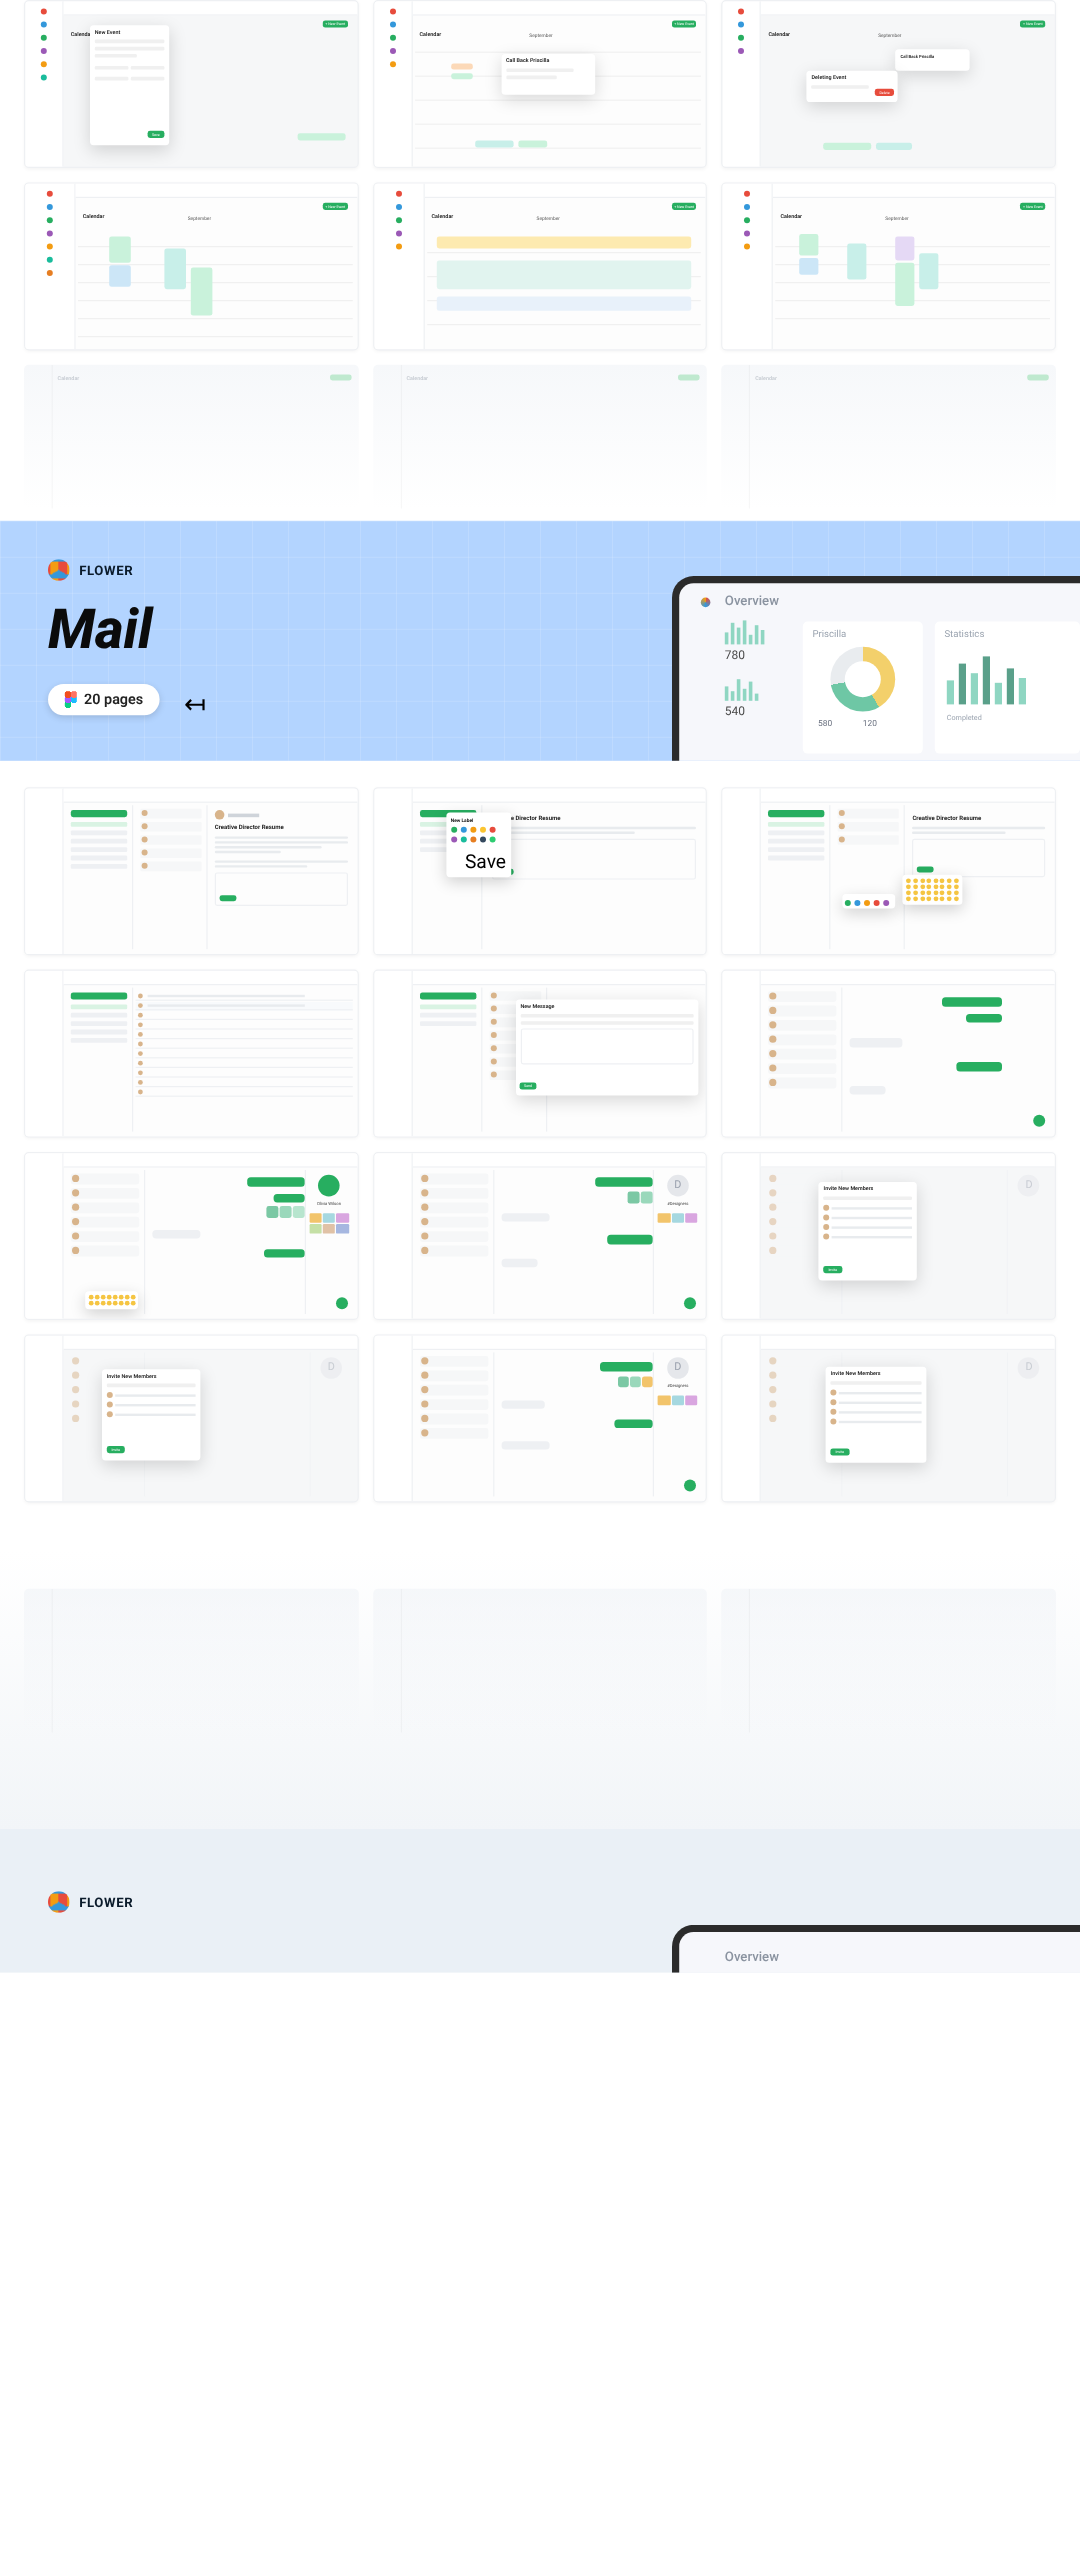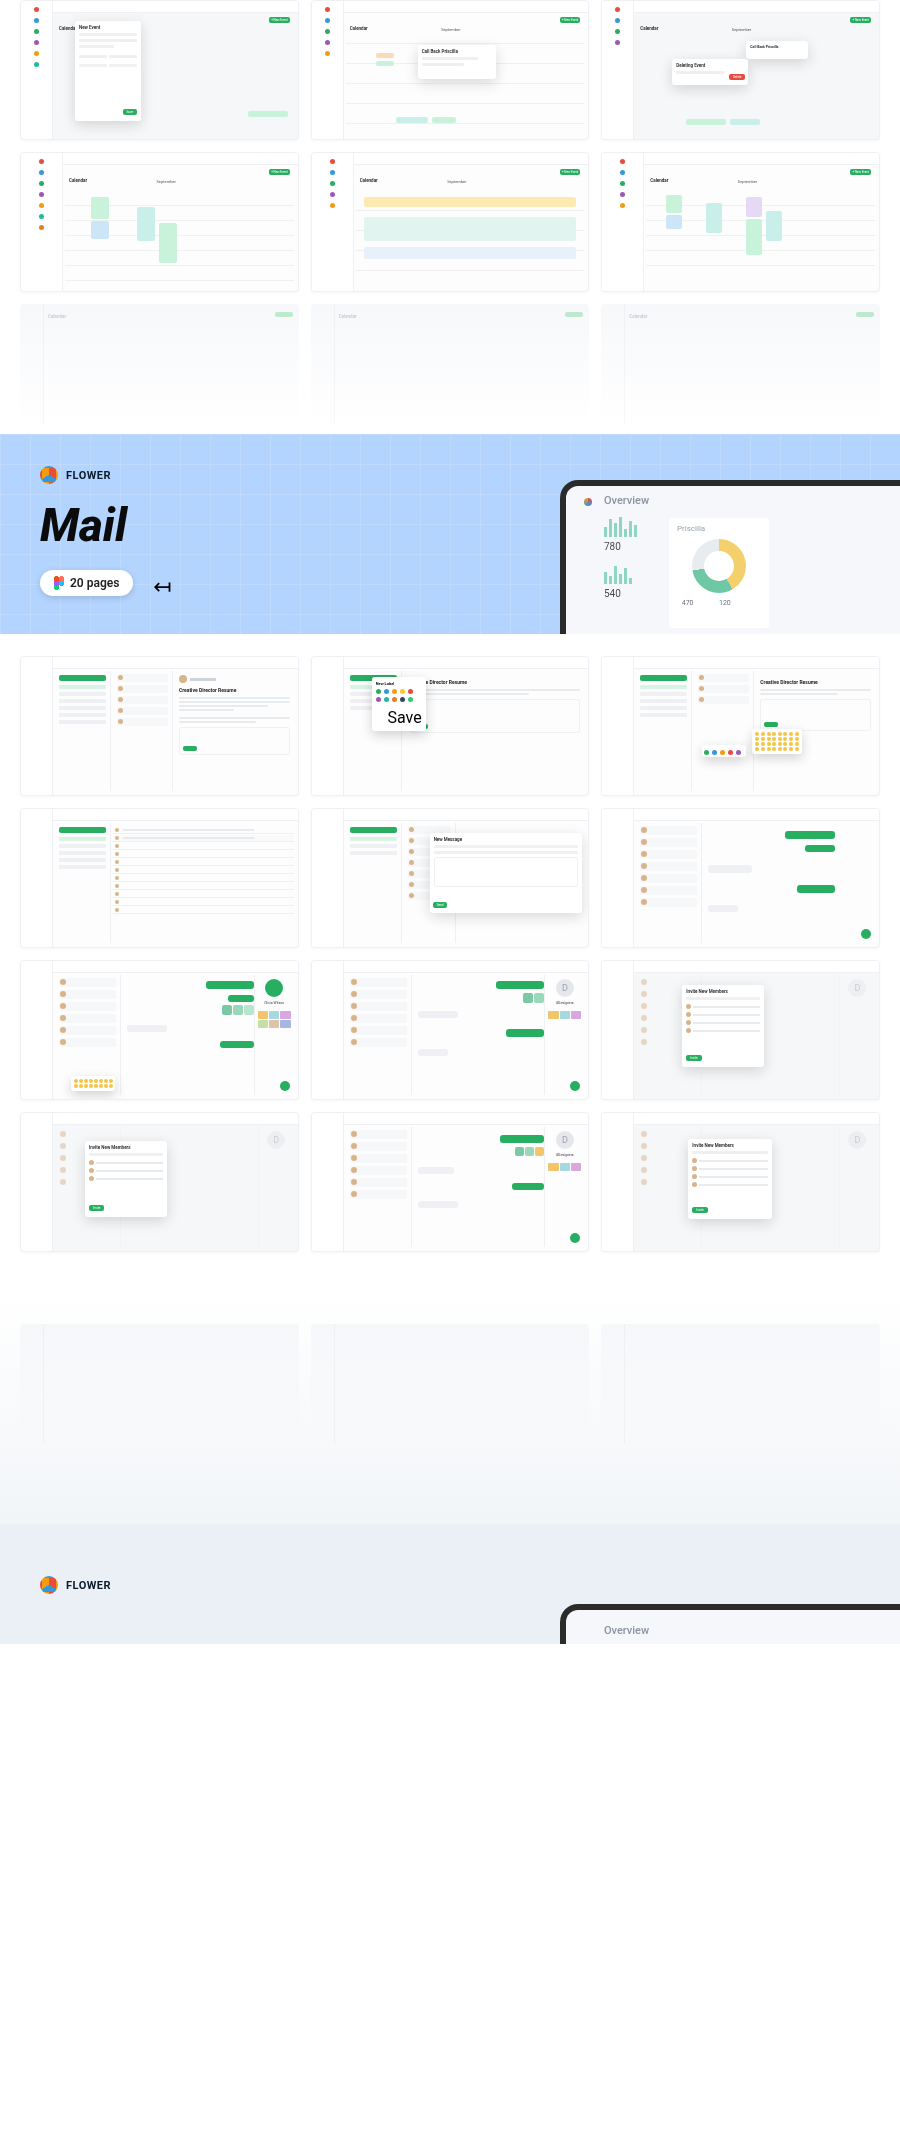--- a/index.html
+++ b/index.html
@@ -515,24 +515,37 @@
           <span style="height:10px"></span>
           <span style="height:16px"></span>
           <span style="height:6px"></span>
         </div>
       <div class="num">540</div>
 
       <div class="panel p1">
         <div class="ptitle">Priscilla</div>
         <div class="donut"></div>
         <div class="row3">
-          <span>470</span>
+          <span>580</span>
           <span>120</span>
           <span></span>
         </div>
+      </div>
+      <div class="panel p2">
+        <div class="ptitle">Statistics</div>
+        <div class="bars2">
+            <span style="height:20px"></span>
+            <span class="alt" style="height:34px"></span>
+            <span style="height:26px"></span>
+            <span class="alt" style="height:40px"></span>
+            <span style="height:18px"></span>
+            <span class="alt" style="height:30px"></span>
+            <span style="height:22px"></span>
+          </div>
+        <div class="foot">Completed</div>
       </div>
     </div>
   </div>
 </div>
 
 <div class="thumb-section" style="padding-top:22px;">
   <div class="thumb-grid">
 
     <div class="thumb mail-thumb">
       <div class="sidebar"></div>

